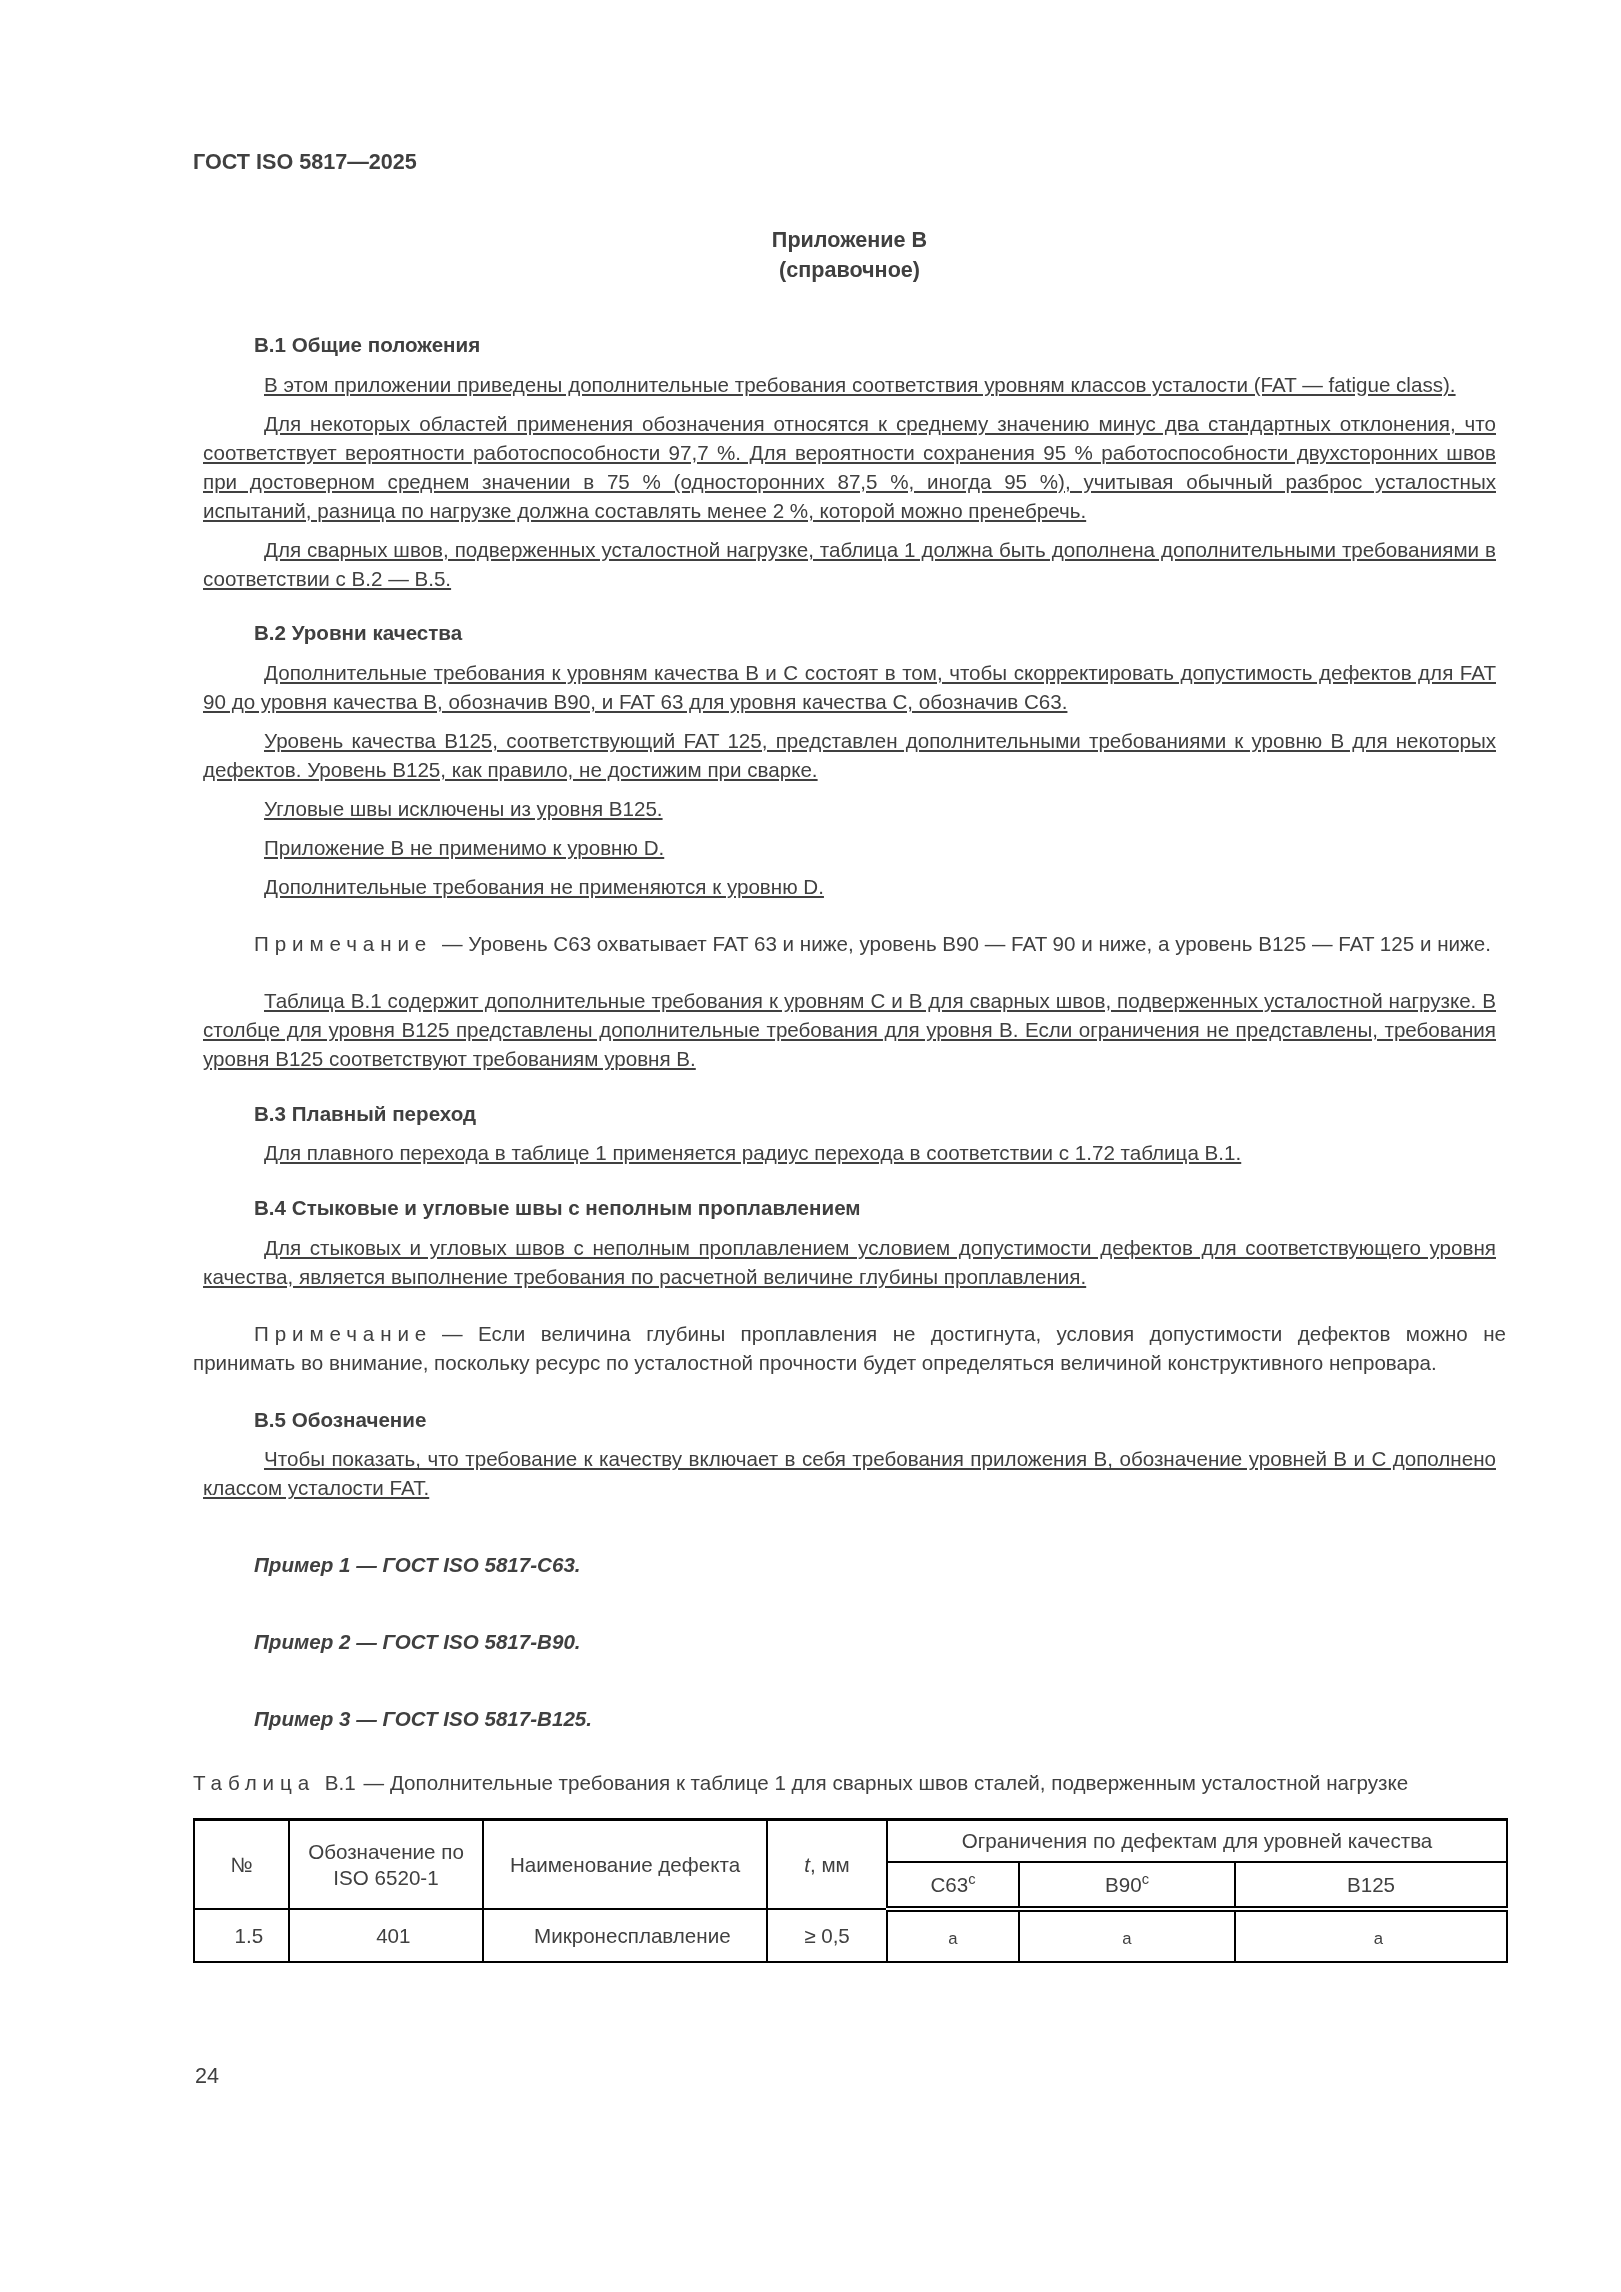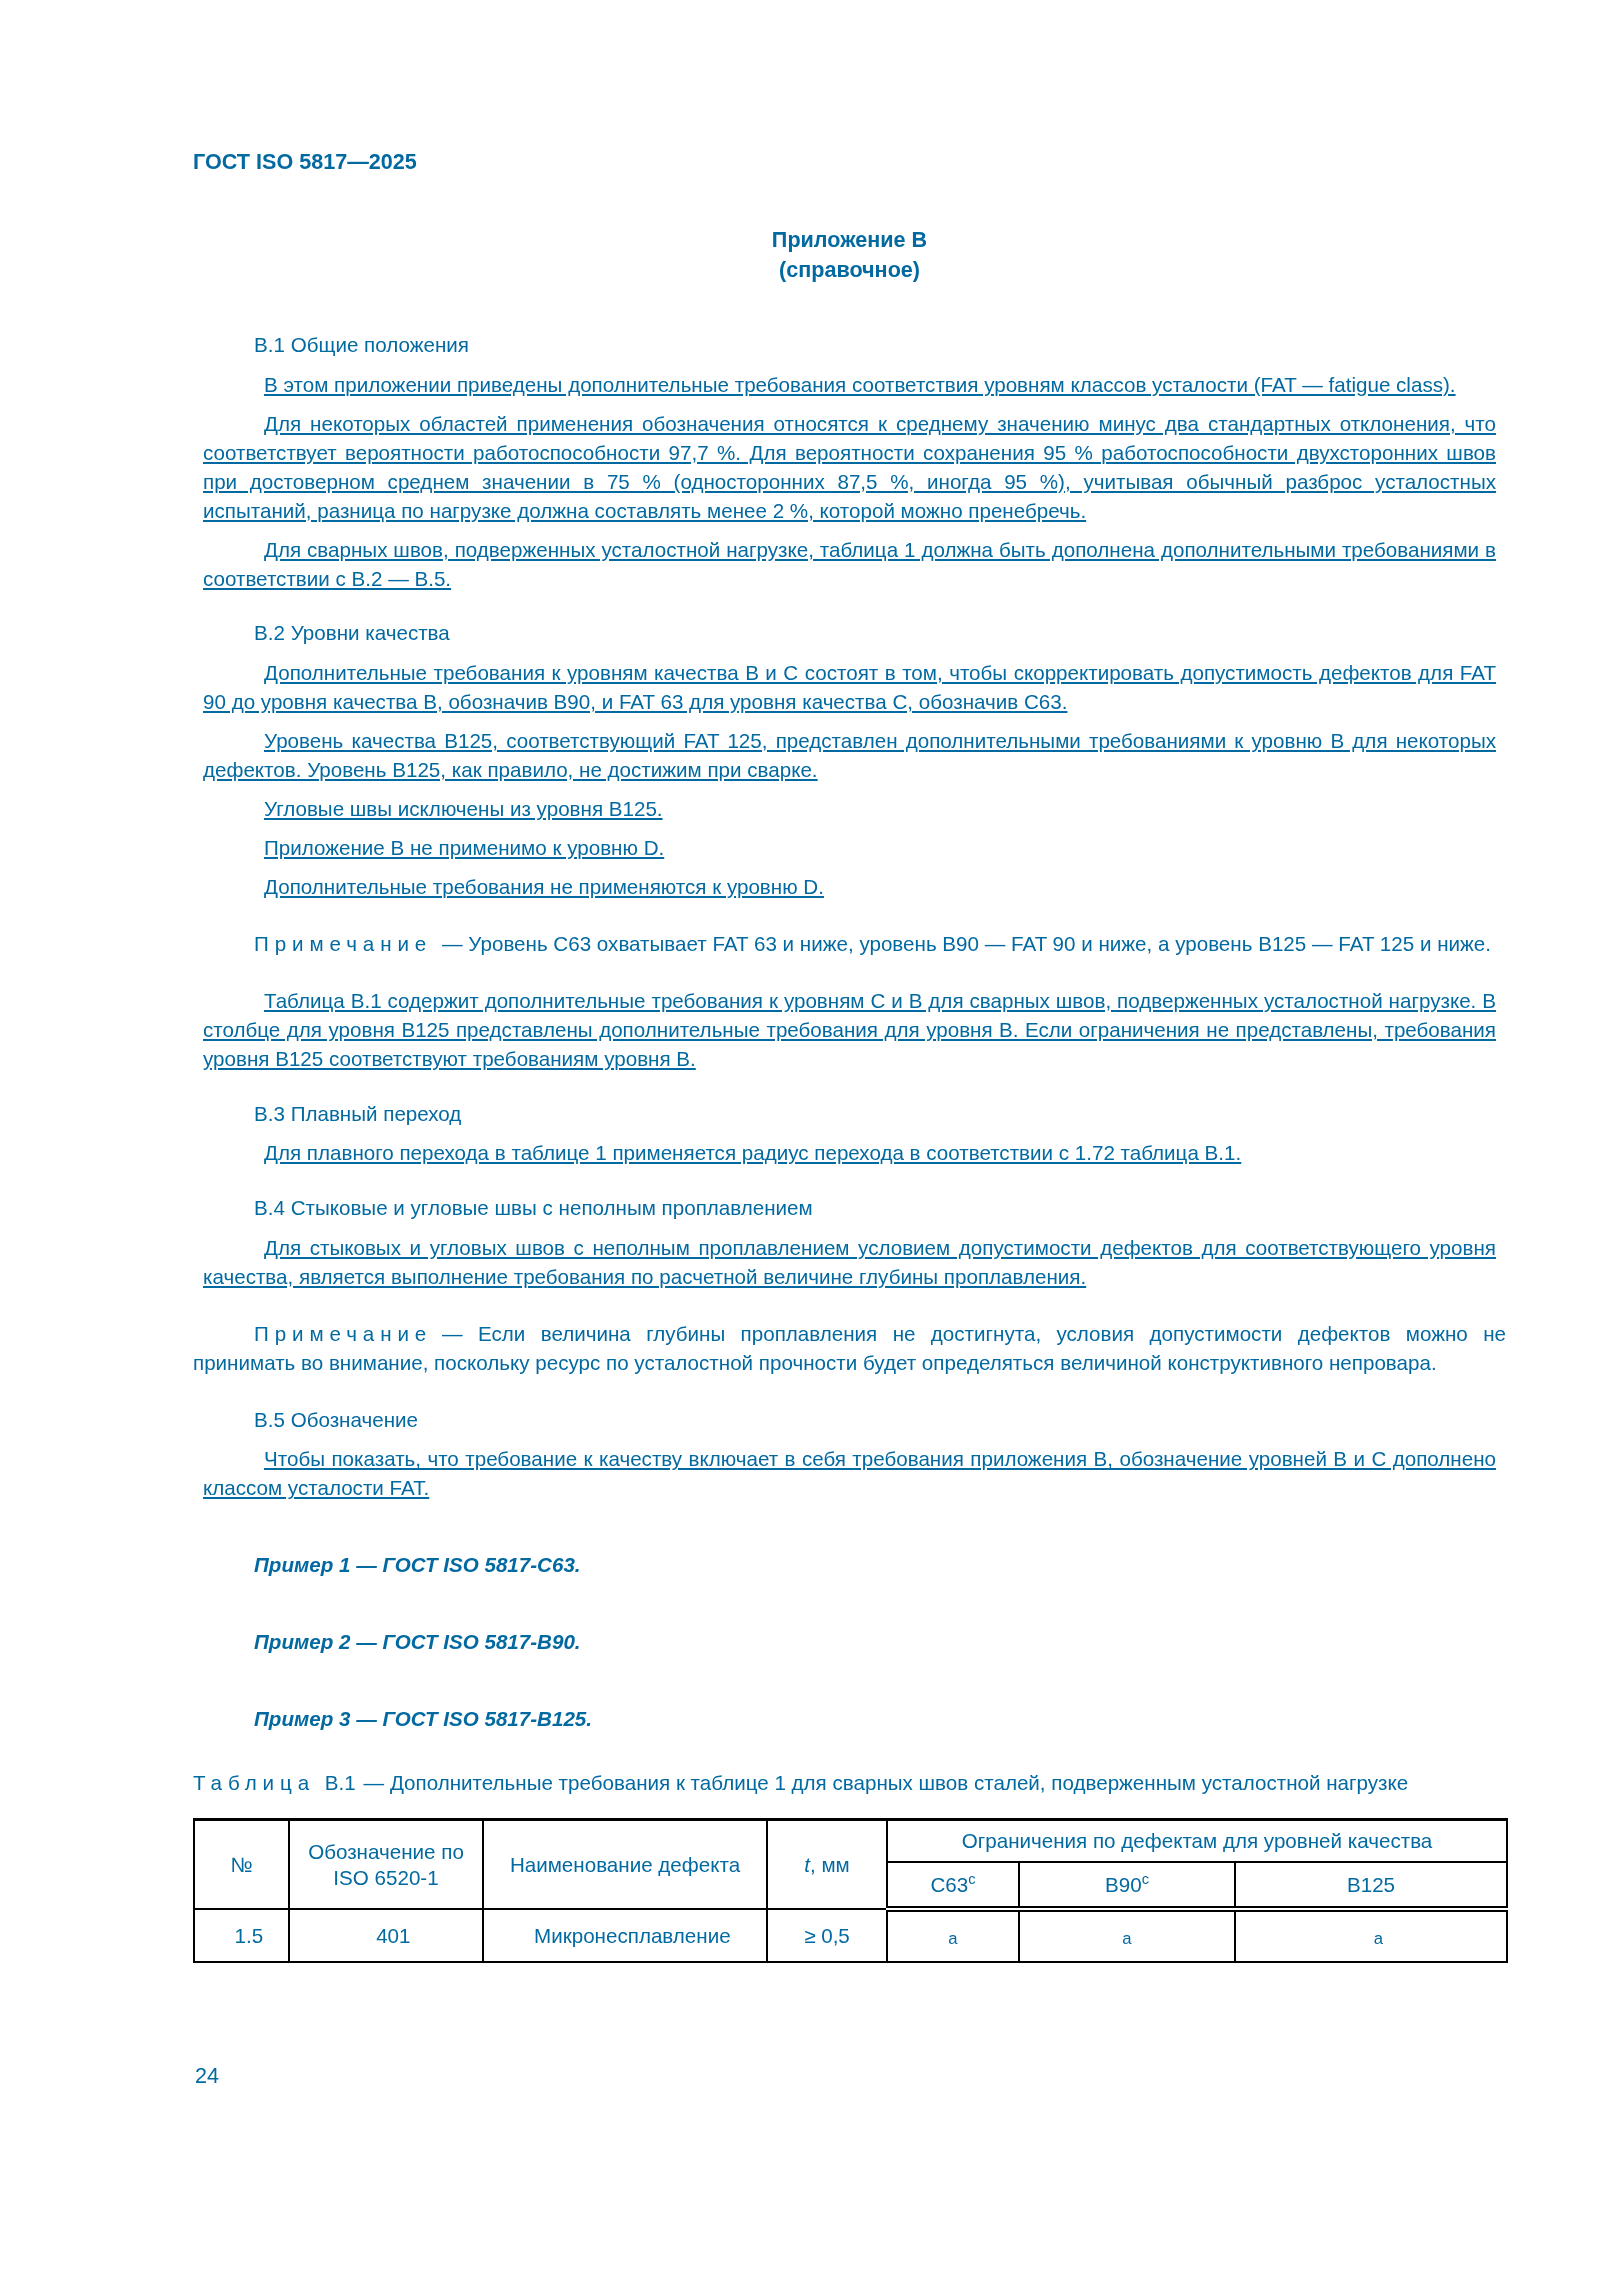--- a/index.html
+++ b/index.html
@@ -1,29 +1,29 @@
 <!DOCTYPE html>
 <html lang="ru"><head>
 <meta charset="utf-8">
 <style>
   html,body { margin:0; padding:0; background:#e8e8e8; }
   .page {
     position:relative; width:1621px; height:2293px; margin:0 auto;
-    background:#ffffff; color:#0369a1; overflow:hidden;
+    background:#ffffff; color:#404040; overflow:hidden;
     font-family:"Liberation Sans", sans-serif;
     font-size:20.6px; line-height:29px;
   }
   .content { position:absolute; left:193px; top:0; width:1313px; }
 
   .doc-code { margin:147px 0 0 0; font-size:21.6px; font-weight:bold; line-height:29px; }
 
   .appendix { margin-top:49px; text-align:center; font-weight:bold; font-size:21.6px; line-height:30px; }
   .doc-title { margin-top:32px; text-align:center; font-weight:bold; font-size:22.5px; line-height:36px; }
 
-  .h { font-weight:normal; margin:25.5px 0 10.8px 61px; }
+  .h { font-weight:bold; margin:25.5px 0 10.8px 61px; }
   .h-first { margin-top:45px; }
 
   p.body { margin:10px; text-indent:61px; text-align:justify;text-decoration:underline; }
   .note { margin:28px 0; text-indent:61px; text-align:justify; }
   .ls { letter-spacing:5.9px; }
   .note-text { margin-left:9.8px; }
 
   .example { margin:48px 0 0 61px; font-weight:bold; font-style:italic; }
 
   .tcaption { margin-top:35px; text-align:left; }

